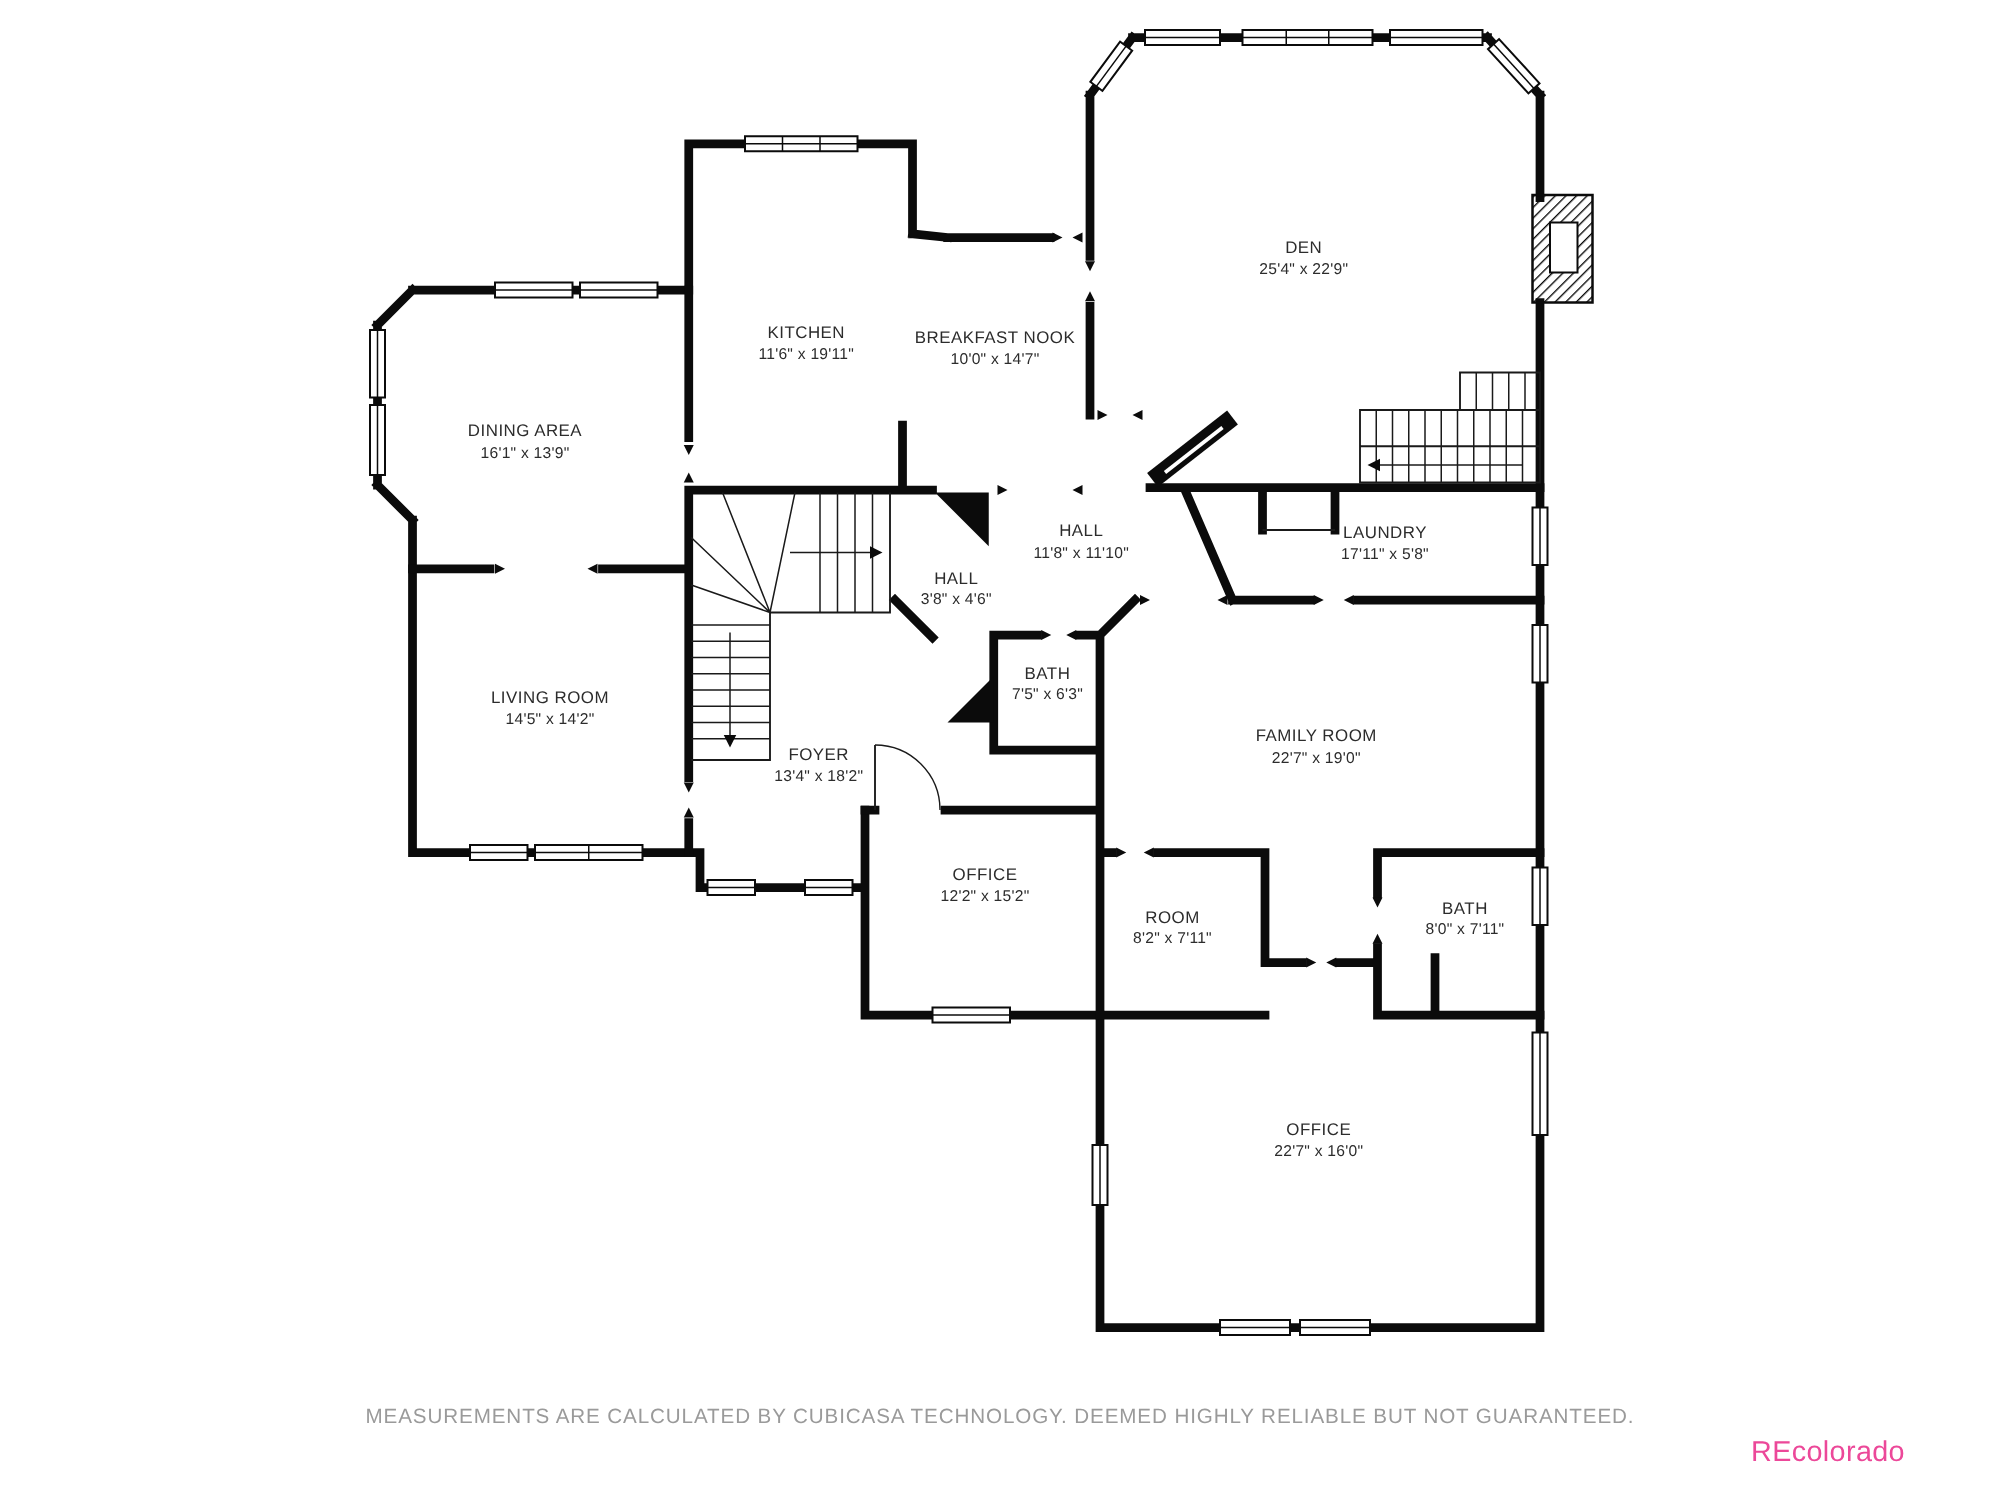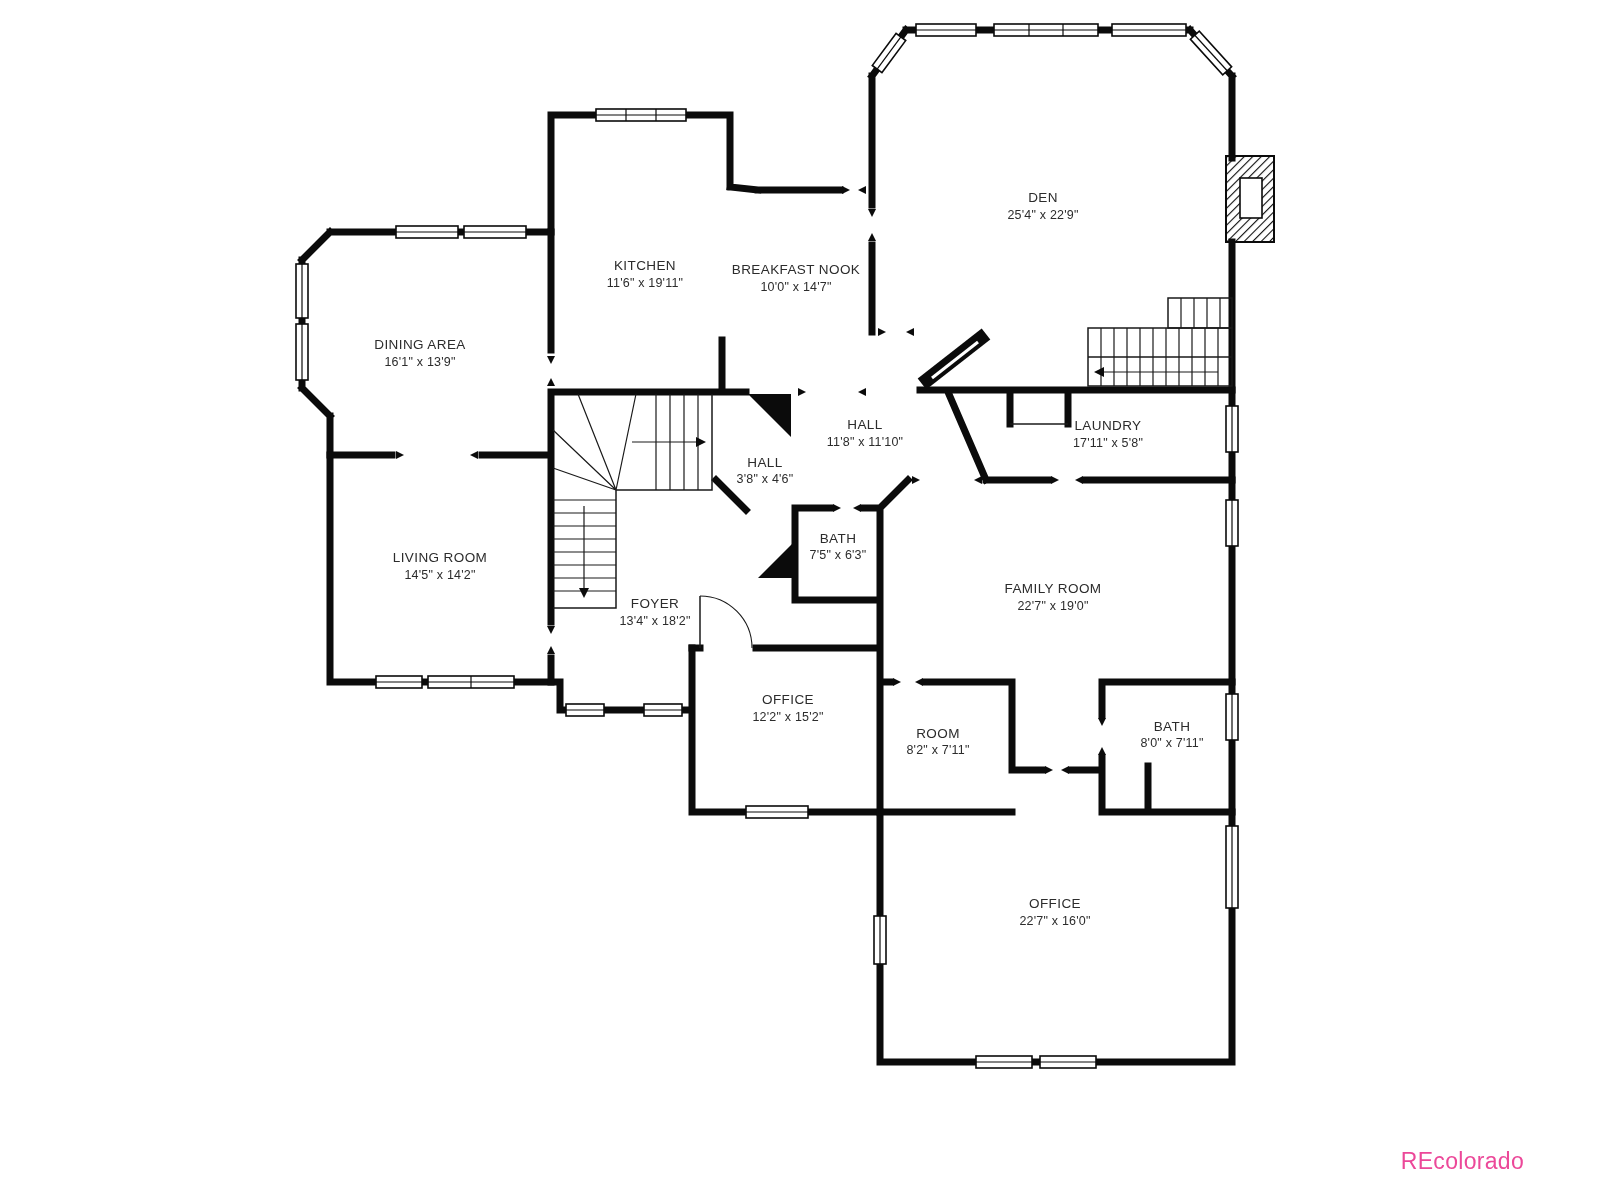--- a/index.html
+++ b/index.html
@@ -322,15 +322,16 @@
     <text class="rdims" x="938" y="754">8'2" x 7'11"</text>
 
     <text class="rname" x="1172" y="731">BATH</text>
     <text class="rdims" x="1172" y="747">8'0" x 7'11"</text>
 
     <text class="rname" x="1055" y="908">OFFICE</text>
     <text class="rdims" x="1055" y="925">22'7" x 16'0"</text>
   </g>
 </svg>
 
+<div class="footer">MEASUREMENTS ARE CALCULATED BY CUBICASA TECHNOLOGY. DEEMED HIGHLY RELIABLE BUT NOT GUARANTEED.</div>
 <div class="watermark">REcolorado</div>
 
 </div>
 
 </body></html>

